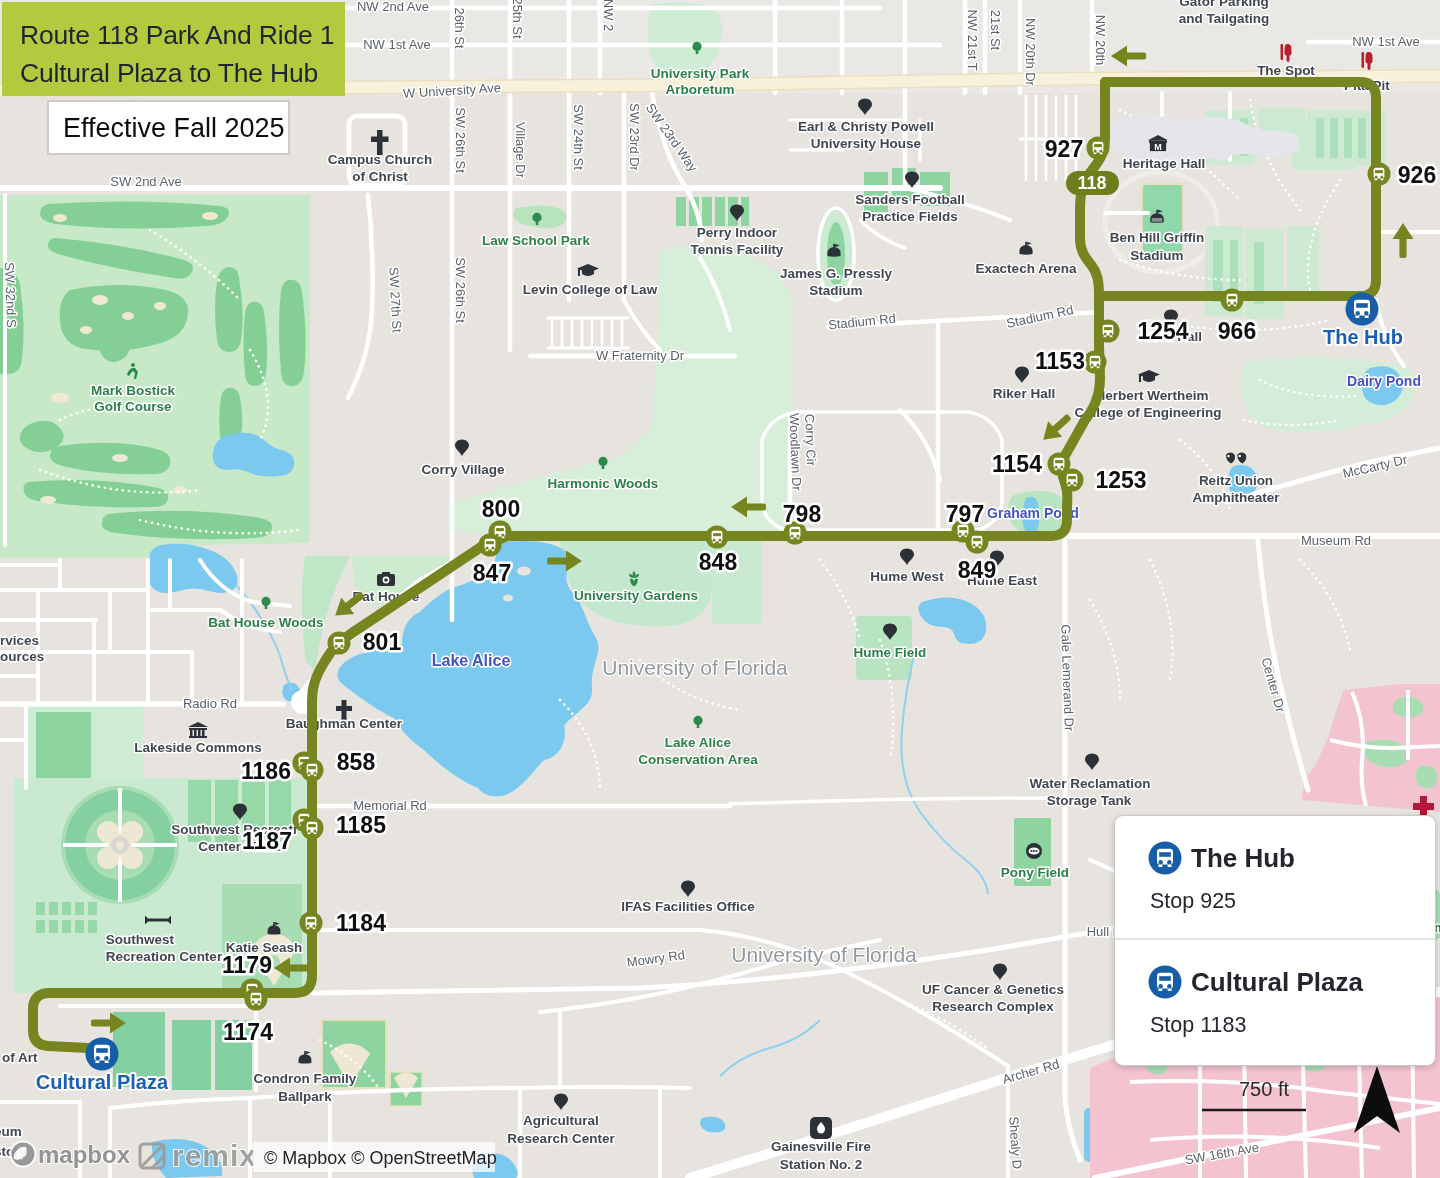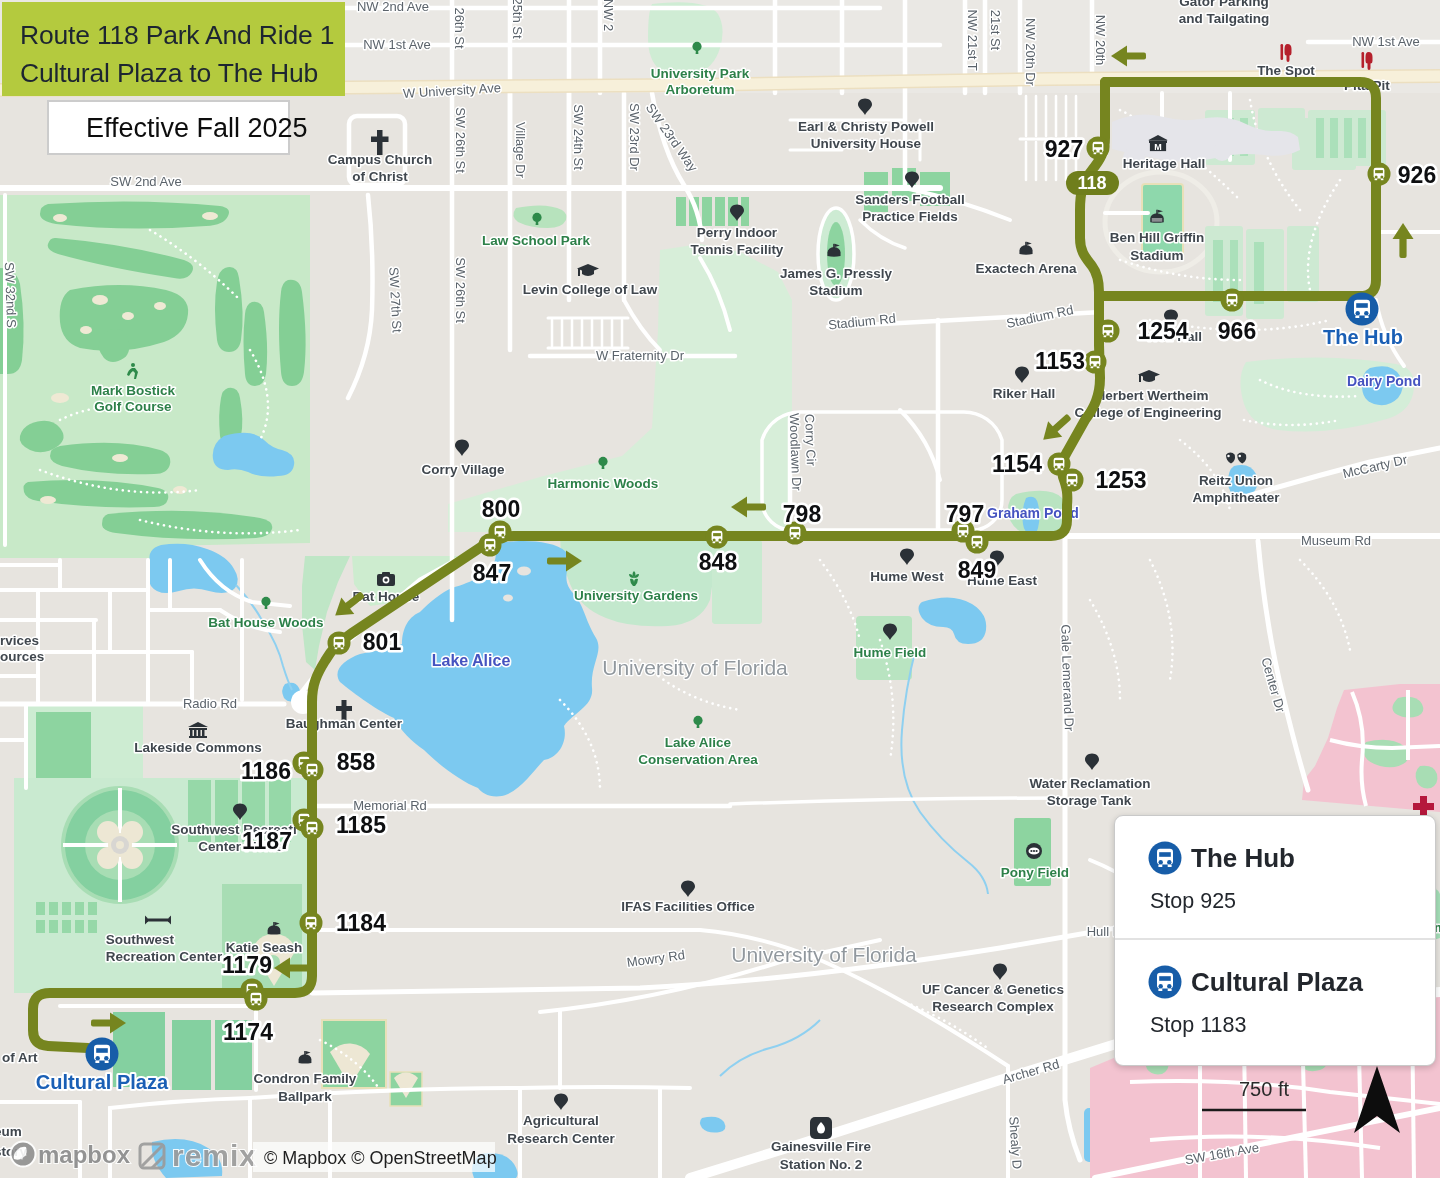--- a/index.html
+++ b/index.html
@@ -821,21 +821,21 @@
 </g>
 
 <rect x="253" y="1142" width="242" height="30" fill="#ffffff" opacity="0.72"></rect>
 <text x="264" y="1164" font-size="18" fill="#1f1f1f" font-family="Liberation Sans">© Mapbox © OpenStreetMap</text>
 </svg>
 
 <div style="position:absolute;left:2px;top:2px;width:343px;height:94px;background:#b4ca3e;"></div>
 <div style="position:absolute;left:20px;top:16px;font-size:26.5px;color:#1d2531;line-height:38px;letter-spacing:-0.2px;white-space:nowrap;">Route 118 Park And Ride 1<br>Cultural Plaza to The Hub</div>
 
 <div style="position:absolute;left:47px;top:100px;width:243px;height:55px;background:#ffffff;border:2px solid #cccccc;box-sizing:border-box;"></div>
-<div style="position:absolute;left:63px;top:113px;font-size:27px;color:#0d0d0d;margin-left:23px;">Effective Fall 2025</div>
+<div style="position:absolute;left:63px;top:113px;font-size:27px;color:#0d0d0d;">Effective Fall 2025</div>
 
 <div style="position:absolute;left:1114px;top:815px;width:322px;height:251px;background:#ffffff;border:1.5px solid #c9c9c9;border-radius:9px;box-sizing:border-box;box-shadow:0 2px 6px rgba(0,0,0,0.18);"></div>
 <svg width="1440" height="1178" viewBox="0 0 1440 1178" style="position:absolute;left:0;top:0;pointer-events:none;">
 <g>
 <circle cx="1165" cy="858" r="16.5" fill="#175da8"></circle>
 <rect x="1157" y="848.8" width="16" height="15.6" rx="3.2" fill="#fff"></rect>
 <rect x="1159.2" y="852.2" width="11.6" height="4.6" fill="#175da8"></rect>
 <circle cx="1160.7" cy="862.3" r="2.2" fill="#175da8"></circle>
         <circle cx="1169.3" cy="862.3" r="2.2" fill="#175da8"></circle>
 <rect x="1158.4" y="864.6" width="3.9" height="2.4" fill="#fff"></rect>

